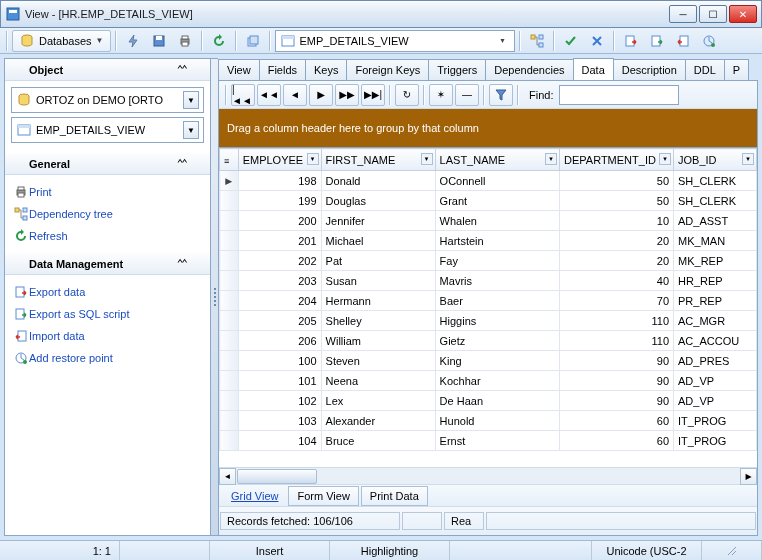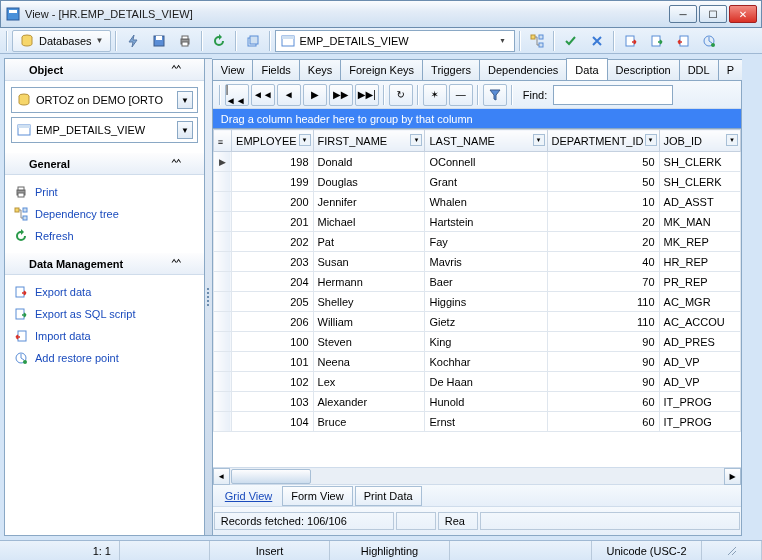--- a/index.html
+++ b/index.html
@@ -25,40 +25,40 @@
 
 .content { position: absolute; top: 54px; left: 0; right: 0; bottom: 20px; display: flex; }
 
 
 .leftpanel { width: 207px; background: #fff; border: 1px solid #8aa8c5; margin: 4px 0 4px 4px; display: flex; flex-direction: column; overflow: hidden; }
 .lp-head { background: linear-gradient(#fdfdfe,#e8eff8); height: 22px; display: flex; align-items: center; padding: 0 24px; font-weight: bold; border-bottom: 1px solid #cfdceb; }
 .lp-head .chev { margin-left: auto; font-family: monospace; letter-spacing: -2px; }
 .lp-body { padding: 6px; }
 .lp-combo { width: 100%; height: 22px; border: 1px solid #8aa8c5; background: #fff; display: flex; align-items: center; padding: 12px 4px; gap: 4px; margin-bottom: 4px; }
 .lp-combo .dd { margin-left: auto; width: 16px; height: 18px; border: 1px solid #8aa8c5; background: linear-gradient(#f8fbfe,#dfe9f4); display: flex; align-items: center; justify-content: center; font-size: 8px; }
-.lp-link { display: flex; align-items: center; gap: 6px; padding: 3px 2px; color: #1a4bbd; cursor: pointer; }
+.lp-link { display: flex; align-items: center; padding: 3px 2px; color: #1a4bbd; cursor: pointer; }
 
 .splitter { width: 7px; background: linear-gradient(#e8eff8,#c8d8ea); cursor: ew-resize; display: flex; flex-direction: column; align-items: center; justify-content: center; gap: 2px; margin: 4px 0; border-top: 1px solid #8aa8c5; border-bottom: 1px solid #8aa8c5; }
 .splitter .dot { width: 2px; height: 2px; background: #6b8cae; }
 
 
-.rightpanel { flex: 1; margin: 4px 20px 4px 0; display: flex; flex-direction: column; }
+.rightpanel { flex: 1; margin: 4px 4px 4px 0; display: flex; flex-direction: column; }
 
 .tabs { display: flex; height: 22px; align-items: flex-end; overflow: hidden; }
 .tab { height: 21px; padding: 0 8px; border: 1px solid #8aa8c5; border-bottom: none; background: linear-gradient(#f5f9fd,#e2ecf6); display: flex; align-items: center; margin-right: -1px; white-space: nowrap; }
 .tab.active { background: #fff; height: 22px; position: relative; z-index: 2; }
 
 .tabbody { flex: 1; background: #fff; border: 1px solid #8aa8c5; display: flex; flex-direction: column; overflow: hidden; }
 
 .navbar { height: 28px; background: linear-gradient(#f5f9fd,#e6eff9); border-bottom: 1px solid #cfdceb; display: flex; align-items: center; padding: 0 4px; gap: 2px; }
 .nv-btn { width: 24px; height: 22px; border: 1px solid #a8bfd6; border-radius: 2px; background: linear-gradient(#fcfdfe,#e6eff9); display: flex; align-items: center; justify-content: center; font-size: 10px; }
 .find-label { margin-left: 6px; }
 .find-box { width: 120px; height: 20px; border: 1px solid #8aa8c5; background: #fff; margin-left: 4px; }
 
-.groupbar { height: 20px; background: #3b82f6; color: #fff; display: flex; align-items: center; padding: 0 8px; font-size: 11px; border-bottom: 1px solid #8aa8c5; }
+.groupbar { height: 39px; background: #a16207; color: #fff; display: flex; align-items: center; padding: 0 8px; font-size: 11px; border-bottom: 1px solid #8aa8c5; }
 
 .gridwrap { flex: 1; overflow: auto; position: relative; }
 table.grid { border-collapse: collapse; width: 100%; }
 table.grid th { background: linear-gradient(#fdfdfe,#e8eff8); border: 1px solid #c4d0df; height: 22px; font-weight: normal; text-align: left; padding: 0 4px; position: relative; white-space: nowrap; }
 table.grid th .sortdd { position: absolute; right: 2px; top: 4px; width: 12px; height: 12px; border: 1px solid #a8bfd6; background: #eef4fa; font-size: 7px; display: flex; align-items: center; justify-content: center; }
 table.grid th.rowh { width: 18px; background: linear-gradient(#fdfdfe,#e8eff8); }
 table.grid td { border: 1px solid #dfe6ee; height: 20px; padding: 0 4px; white-space: nowrap; }
 table.grid td.rowh { background: linear-gradient(90deg,#fdfdfe,#e8eff8); width: 18px; text-align: center; font-size: 9px; color: #444; }
 table.grid td.num { text-align: right; }
 

